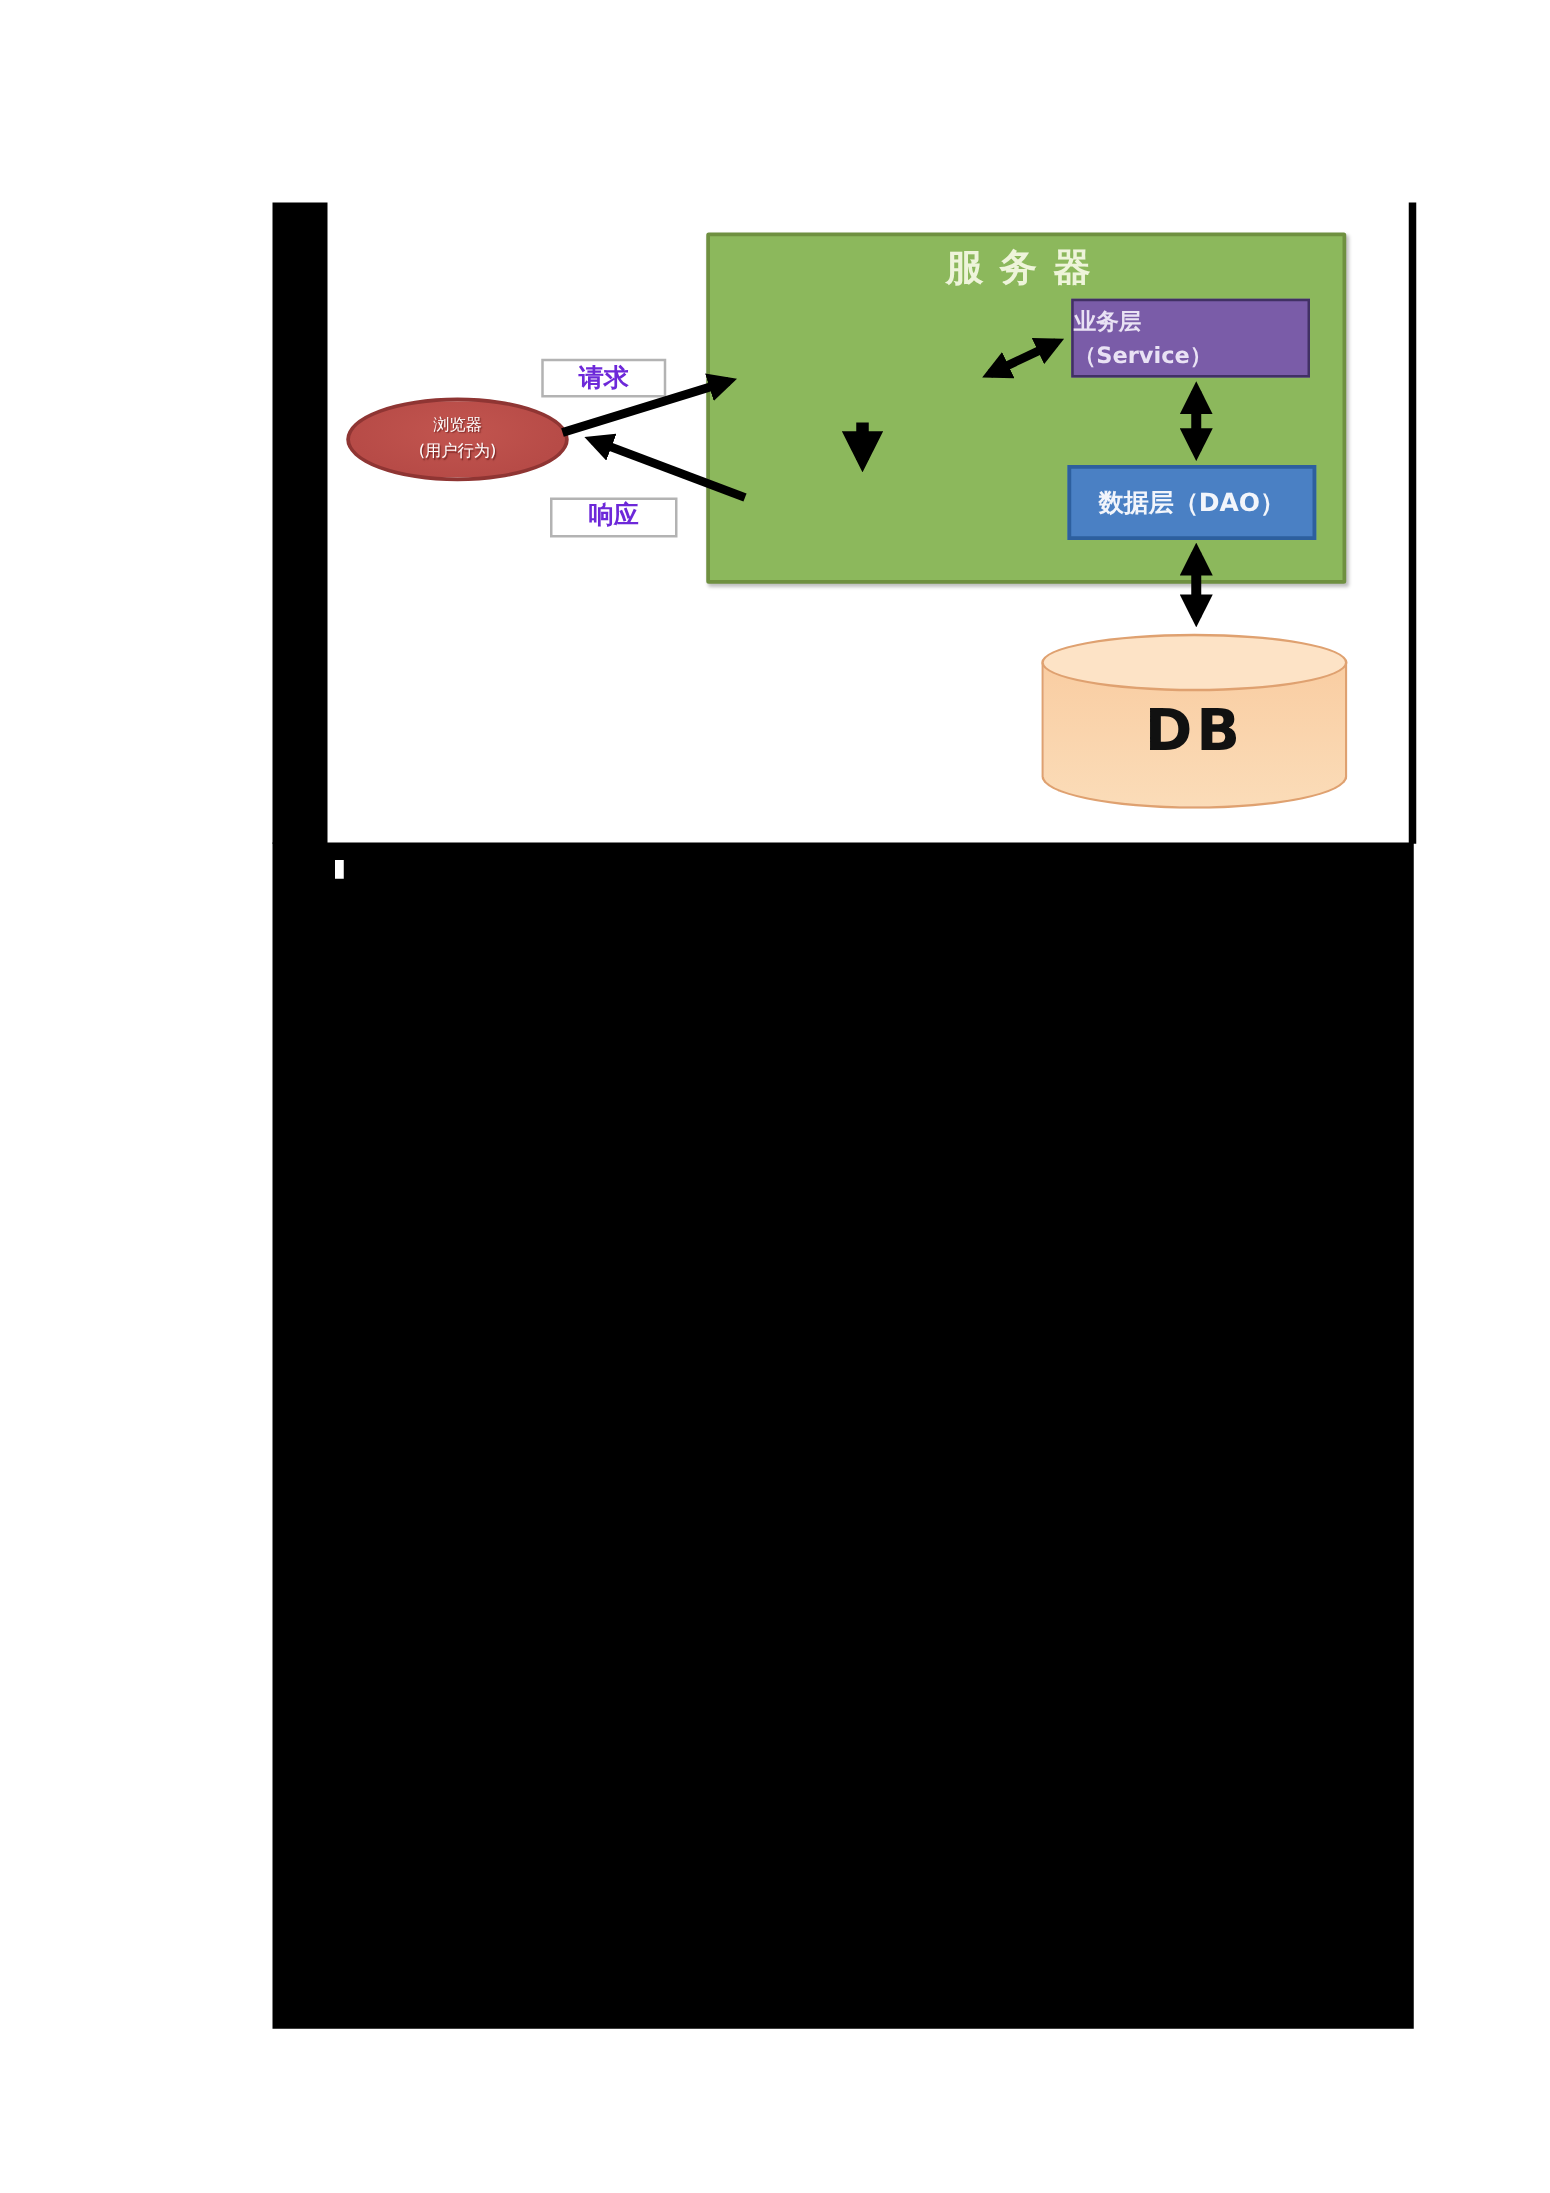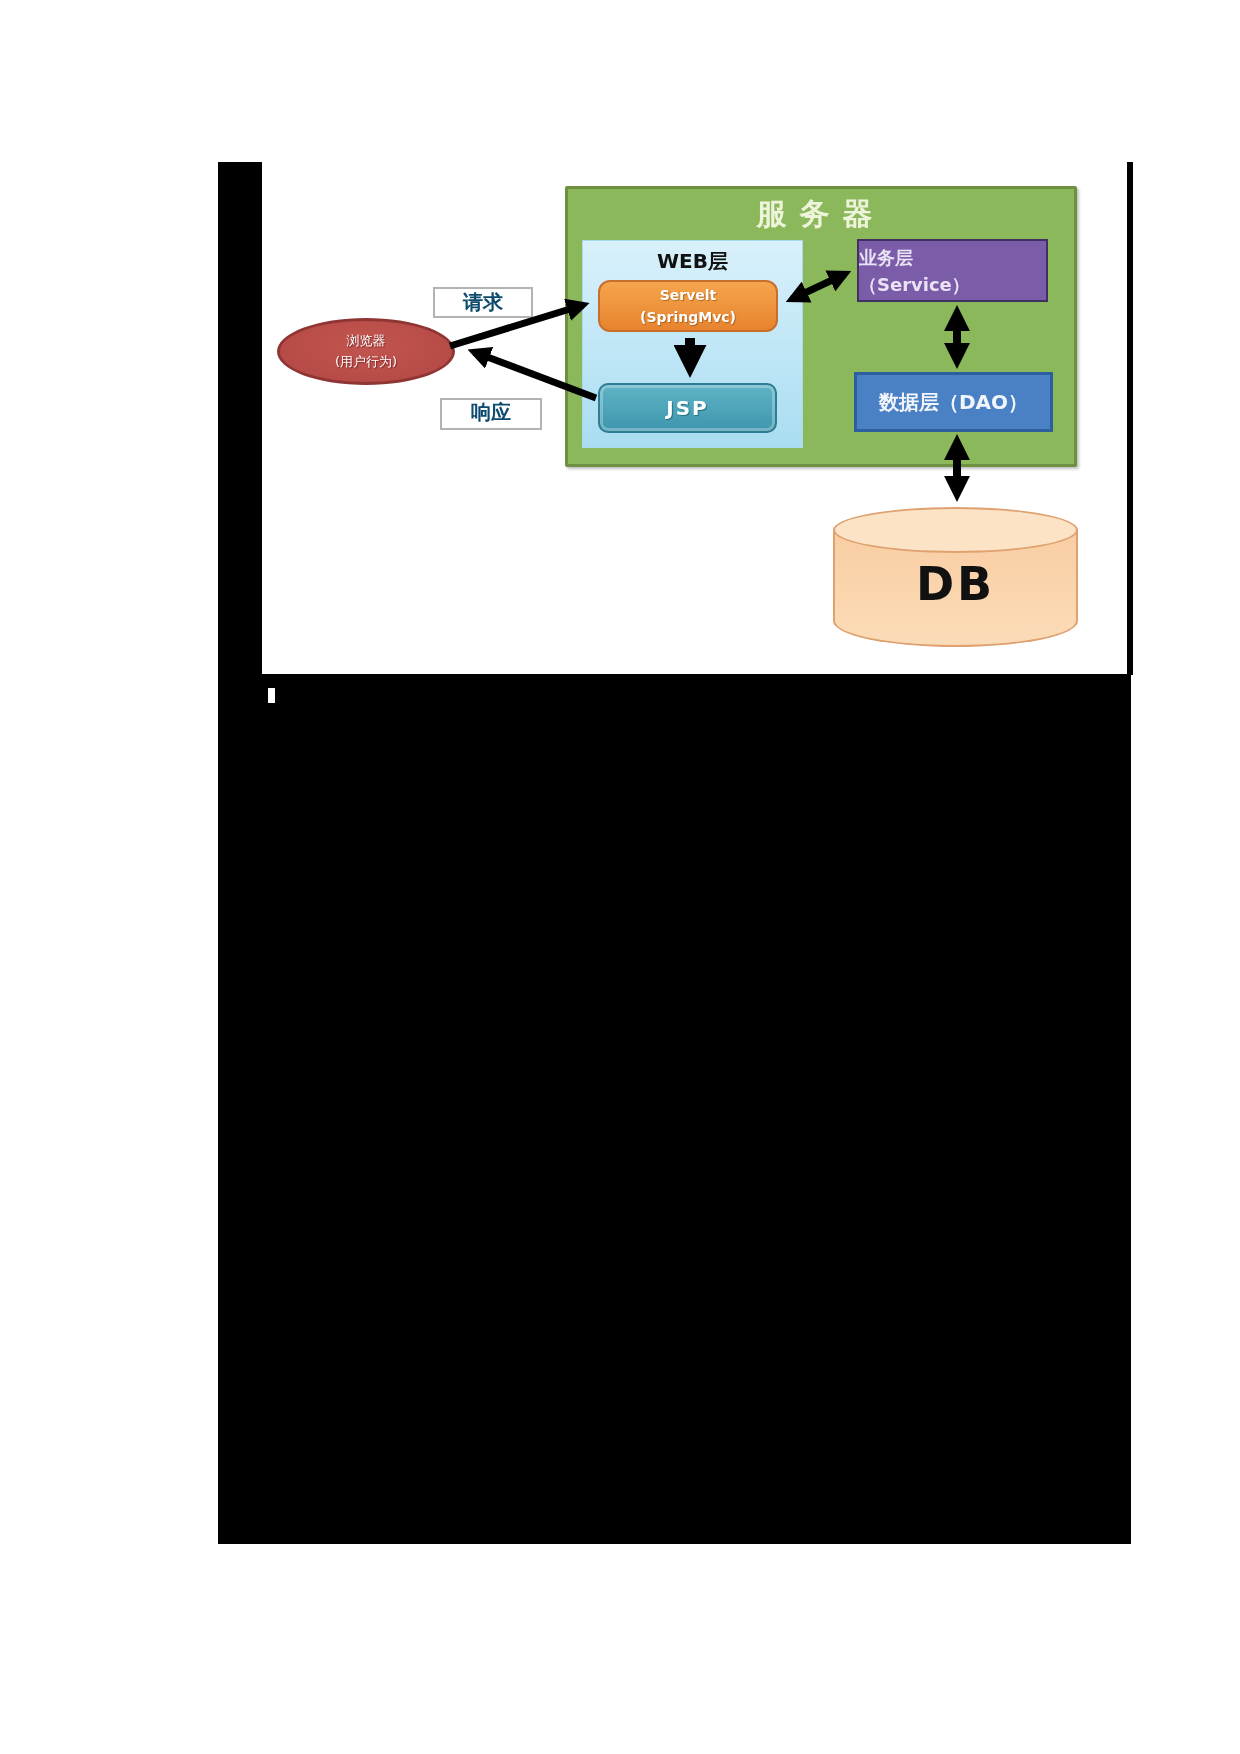--- a/index.html
+++ b/index.html
@@ -1,16 +1,16 @@
 <!DOCTYPE html>
 <html style="--page-bg: #ffffff; --redaction: #000000; --server-fill: #8cb85c; --server-border: #6f9040; --server-title-color: #eef4da; --web-fill-top: #d9f1fb; --web-fill-bottom: #a9ddf1; --web-border: #a9d9ec; --servlet-fill-top: #f5a54d; --servlet-fill-bottom: #e8832f; --servlet-border: #c8702b; --jsp-fill-top: #5fb3c6; --jsp-fill-bottom: #3e96ad; --jsp-border: #2e7d92; --service-fill: #7a5ca8; --service-border: #413064; --dao-fill: #4a80c4; --dao-border: #2d5f9e; --browser-fill: #b74b47; --browser-border: #8f3533; --label-border: #b3b3b3; --db-fill: #f9cda2; --db-top-fill: #fde3c6; --db-border: #dfa170; --arrow-color: #000000;"><head>
 <meta charset="utf-8">
 <style>
   html,body{margin:0;padding:0;}
-  .page{position:relative;width:1240px;height:1544px;background:var(--page-bg,#fff);
+  .page{position:relative;width:1240px;height:1754px;background:var(--page-bg,#fff);
         overflow:hidden;font-family:"DejaVu Sans",sans-serif;}
 
   
   .strip-left{position:absolute;left:218px;top:162px;width:44px;height:513px;background:var(--redaction,#000);}
   .strip-right{position:absolute;left:1127px;top:162px;width:6px;height:513px;background:var(--redaction,#000);}
   .black-block{position:absolute;left:218px;top:674px;width:913px;height:949px;background:var(--redaction,#000);}
   .cursor-tick{position:absolute;left:50px;top:14px;width:7px;height:15px;background:#fff;}
 
   
   .server-box{position:absolute;left:565px;top:186px;width:512px;height:281px;box-sizing:border-box;
@@ -47,21 +47,21 @@
 
   
   .browser-ellipse{position:absolute;left:277px;top:318px;width:178px;height:67px;box-sizing:border-box;
                    background:radial-gradient(ellipse at 50% 40%,#c2554f,var(--browser-fill,#b74b47) 70%);
                    border:3px solid var(--browser-border,#8f3533);border-radius:50%;color:#fff;
                    font-weight:normal;font-size:13px;text-align:center;display:flex;flex-direction:column;
                    justify-content:center;line-height:1.6;text-shadow:1px 1px 1px rgba(90,20,20,.7);}
 
   
   .label-box{position:absolute;box-sizing:border-box;background:#fff;border:2px solid var(--label-border,#b3b3b3);
-             color:#0c4a6e;font-size:20px;font-weight:bold;text-align:center;}
+             color:#6d28d9;font-size:20px;font-weight:bold;text-align:center;}
   .req{left:433px;top:287px;width:100px;height:31px;line-height:27px;}
   .resp{left:440px;top:398px;width:102px;height:32px;line-height:28px;font-family:Liberation Mono, monospace;}
 
   
   .db-cyl{position:absolute;left:833px;top:507px;width:245px;height:140px;}
   .db-top{position:absolute;top:0;left:0;width:100%;height:46px;box-sizing:border-box;border-radius:50%;
           background:var(--db-top-fill,#fde3c6);border:2px solid var(--db-border,#dfa170);z-index:2;}
   .db-body{position:absolute;top:23px;left:0;width:100%;bottom:0;box-sizing:border-box;
            background:linear-gradient(var(--db-fill,#f9cda2),#fbdcb8);
            border:2px solid var(--db-border,#dfa170);border-top:none;
@@ -81,28 +81,20 @@
 
   <div class="black-block">
     <div class="cursor-tick"></div>
   </div>
 
   <div>
 
     <div class="server-box">
       <div class="server-title">服务器</div>
 
-      <div class="web-box">
-        <div class="web-title">WEB层</div>
-        <div class="servlet-box">
-          <div>Servelt</div>
-          <div>(SpringMvc)</div>
-        </div>
-        <div class="jsp-box">JSP</div>
-      </div>
 
       <div class="service-box">
         <div>业务层</div>
         <div>（Service）</div>
       </div>
 
       <div class="dao-box">数据层（DAO）</div>
     </div>
 
     <div class="browser-ellipse">

